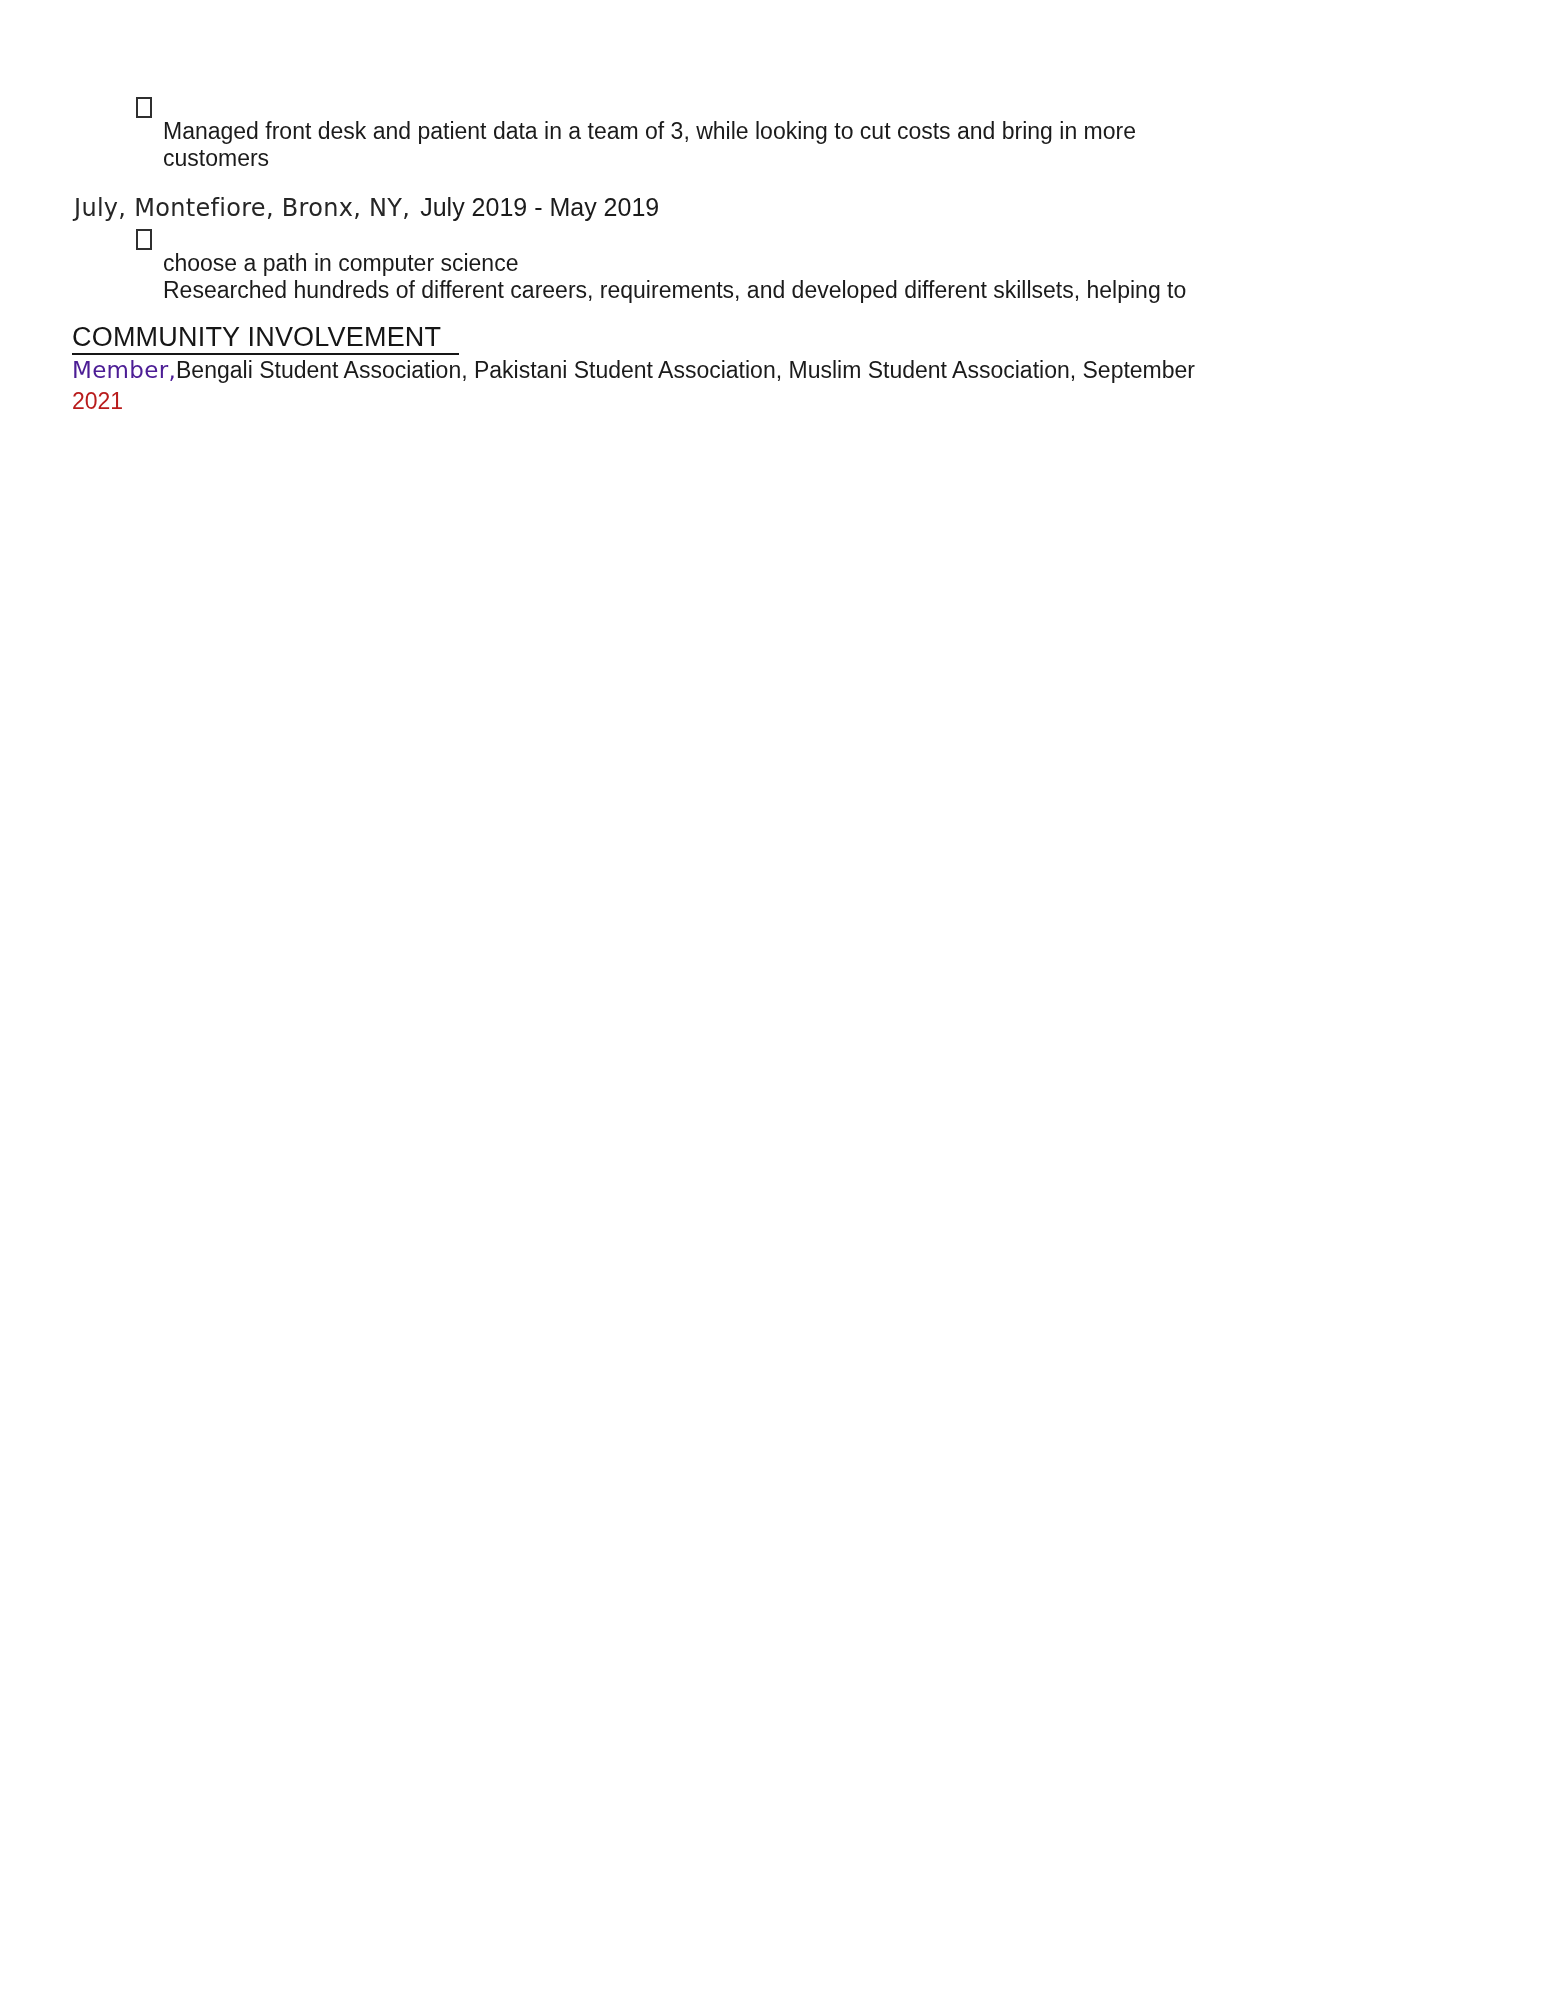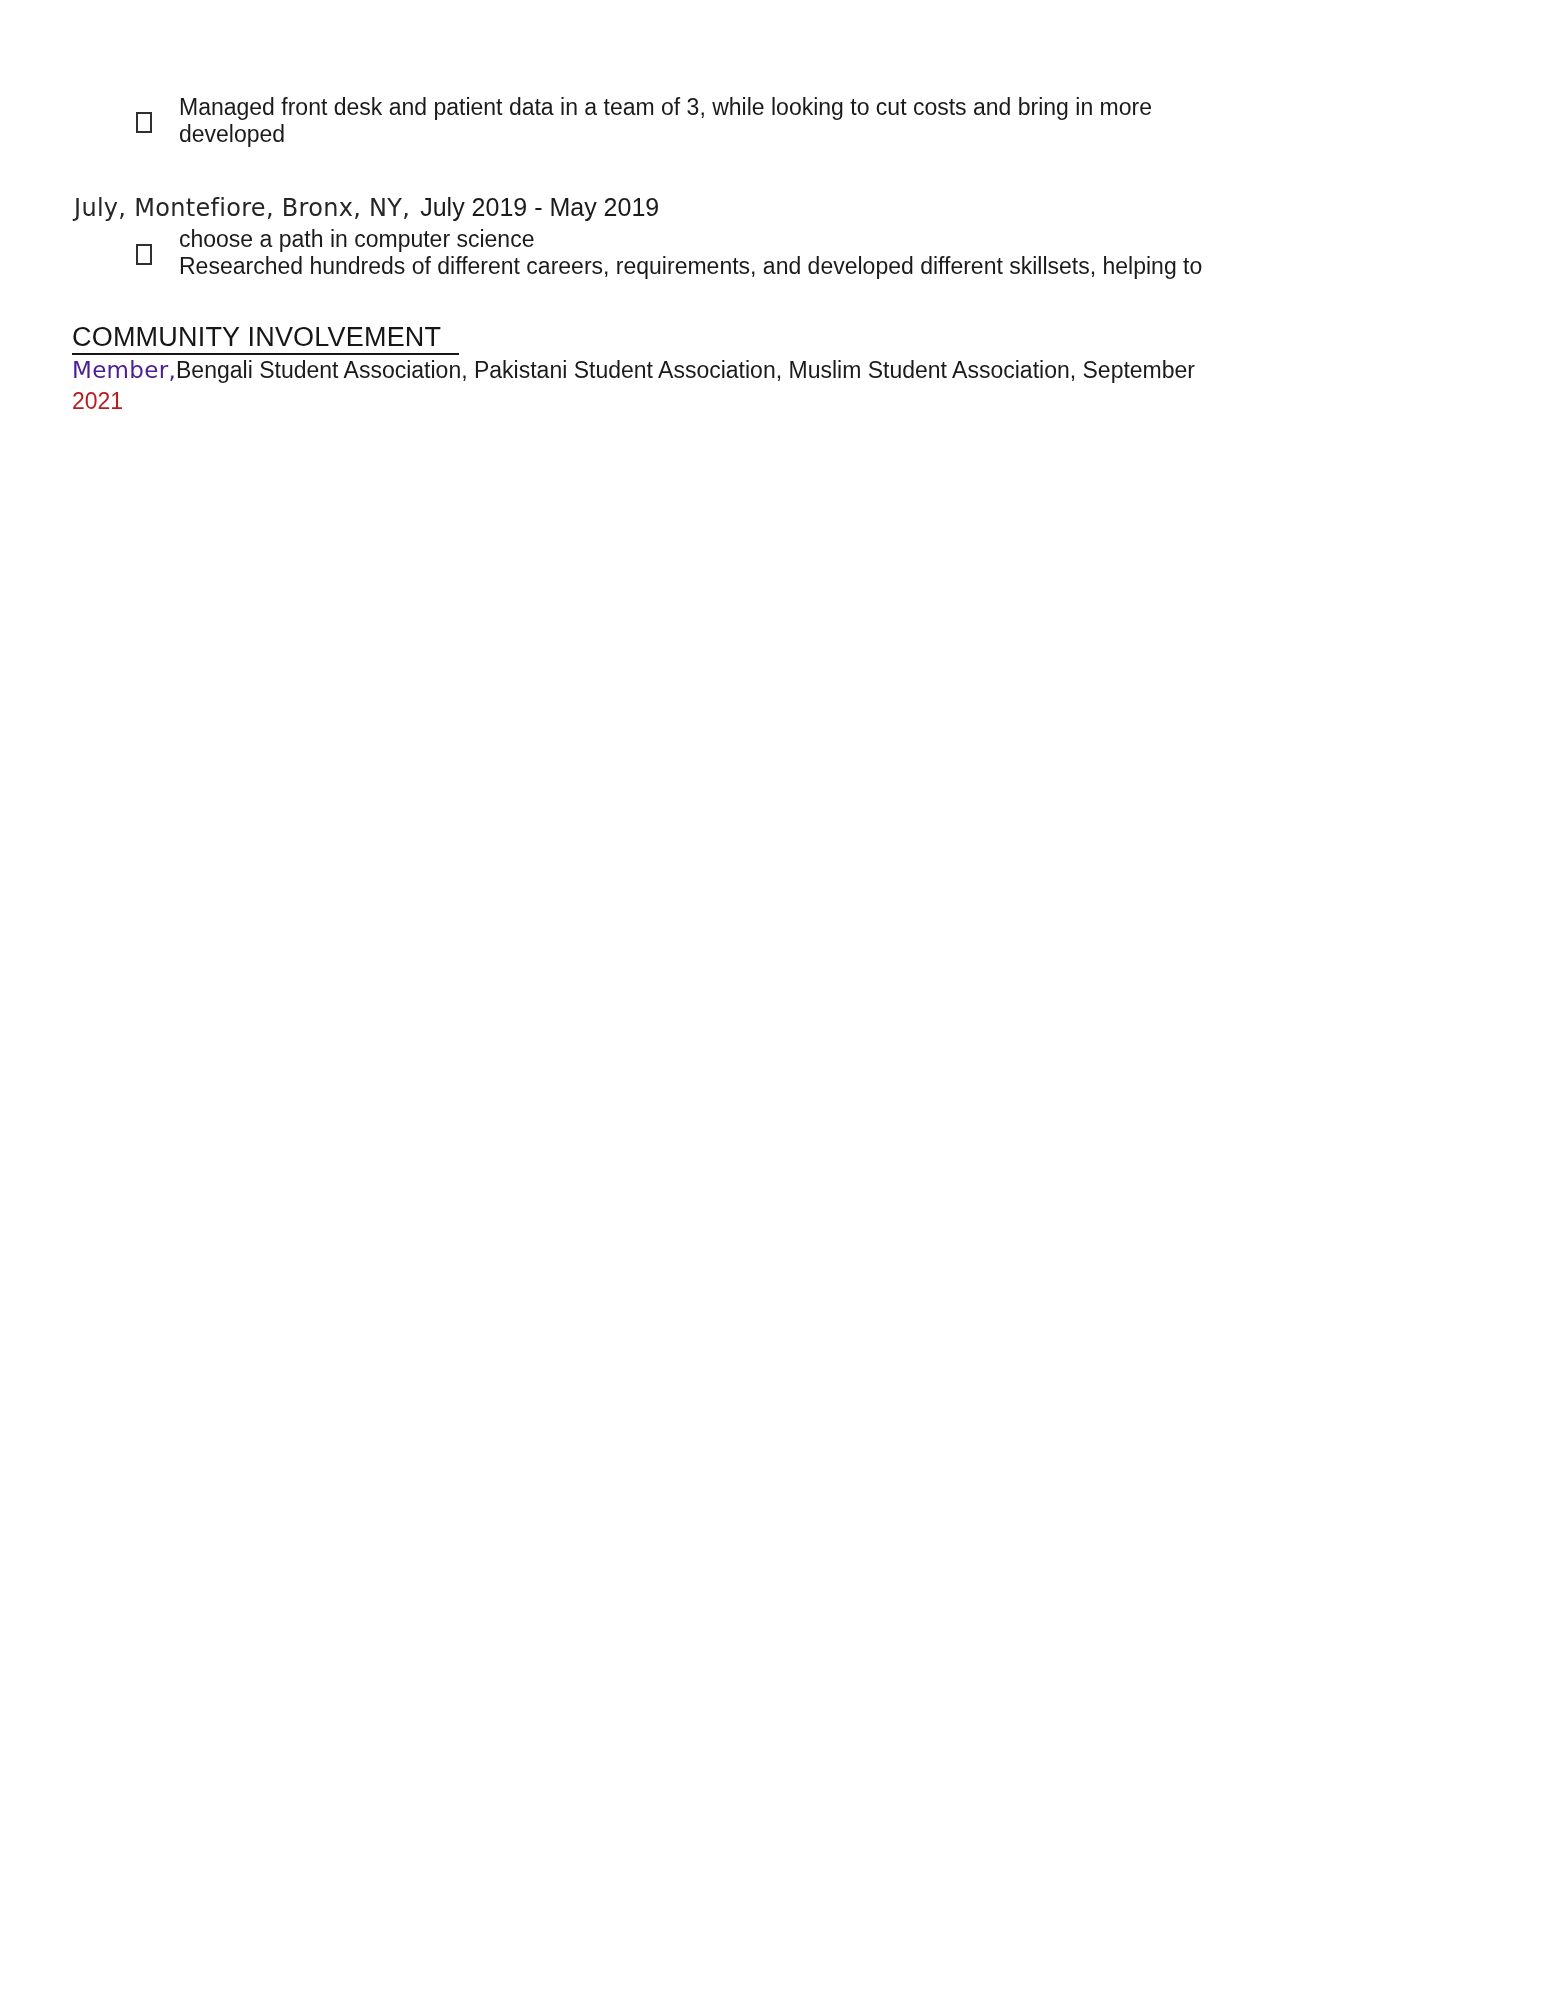--- a/index.html
+++ b/index.html
@@ -11,21 +11,22 @@
     font-family: "Liberation Sans", sans-serif;
     color: #1b1b1b;
     overflow: hidden;
     margin: 0 auto;
   }
 
   
   .bullet-item {
     position: absolute;
     display: flex;
-    align-items: center;
+    align-items: flex-start;
+    flex-direction: column;
   }
   .bullet-item-1 { left: 136px; top: 94px; }
   .bullet-item-2 { left: 136px; top: 226px; }
   .tofu-box {
     flex: 0 0 auto;
     width: 12px;
     height: 17px;
     border: 2px solid #2f2f2f;
     margin-top: 3px;
     background: transparent;
@@ -100,21 +101,21 @@
 </style>
 </head>
 <body>
 
 <div class="page">
 
   <div class="bullet-item bullet-item-1">
     <span class="tofu-box"></span>
     <div class="bullet-text">
       <div>Managed front desk and patient data in a team of 3, while looking to cut costs and bring in more</div>
-      <div>developed</div>
+      <div>customers</div>
     </div>
   </div>
 
   <div class="job-header">
     <span class="wide-font">July, Montefiore, Bronx, NY,</span><span class="job-dates">July 2019 - May 2019</span>
   </div>
 
   <div class="bullet-item bullet-item-2">
     <span class="tofu-box"></span>
     <div class="bullet-text">

